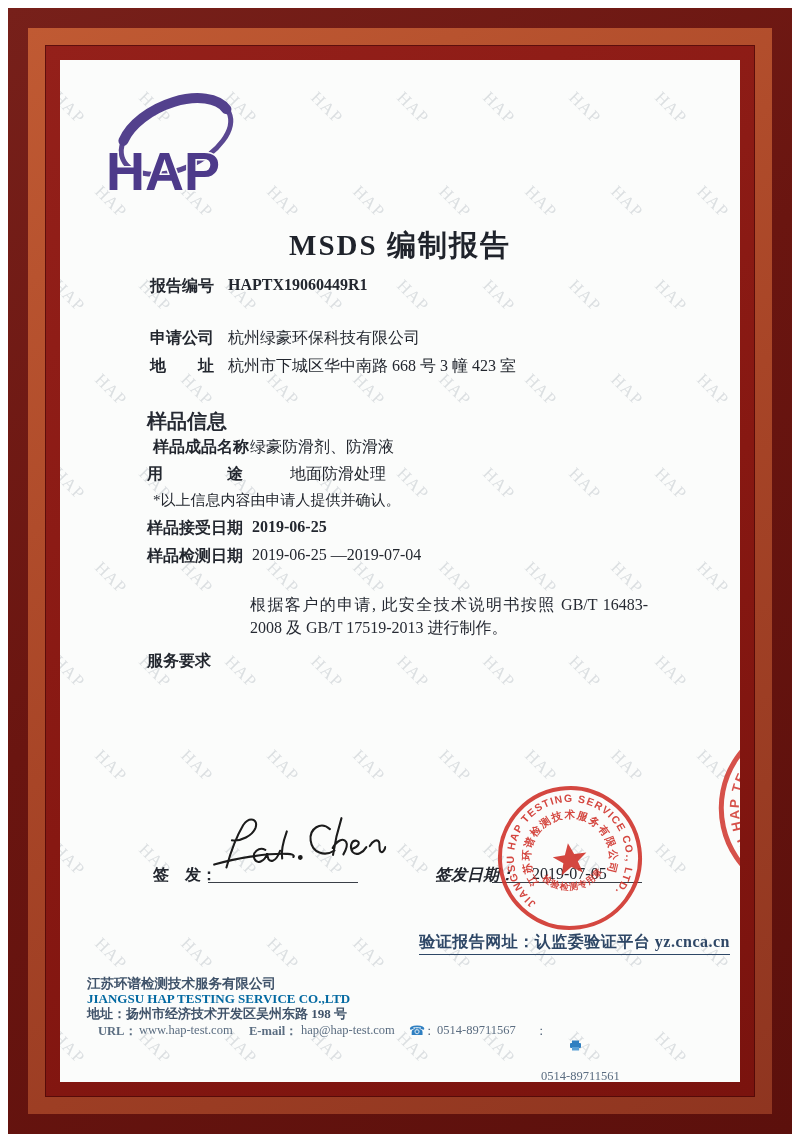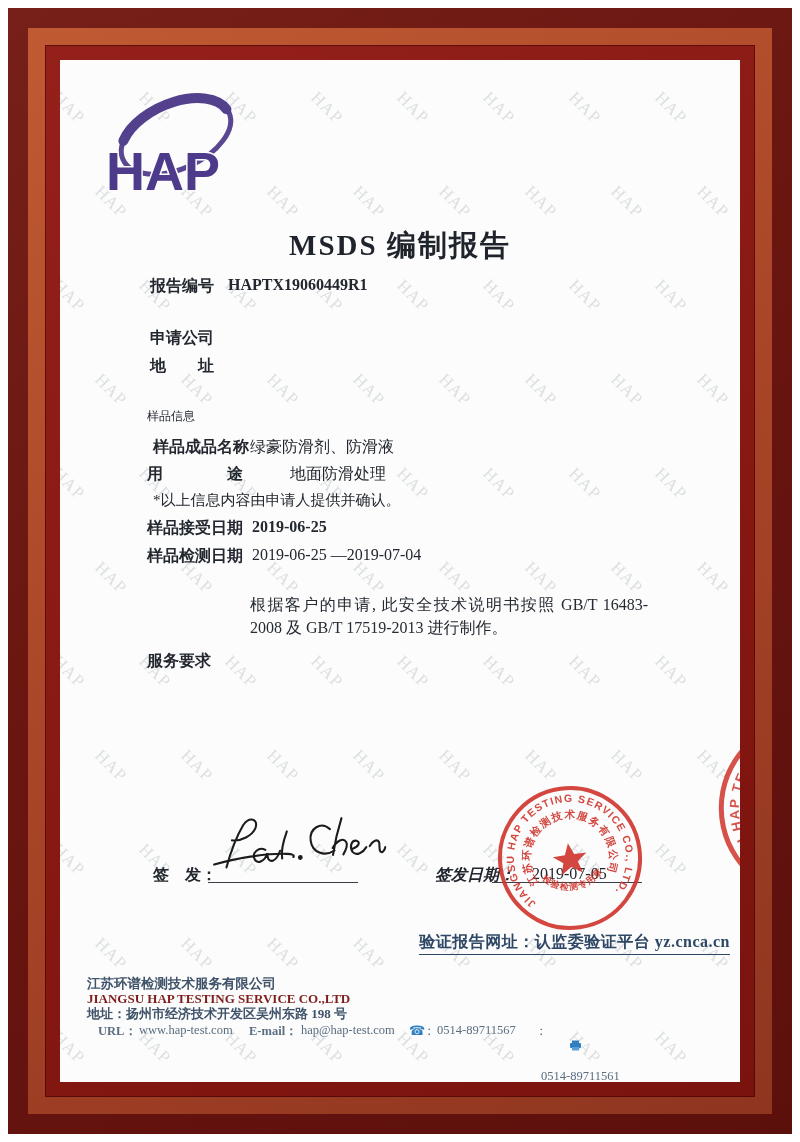--- a/index.html
+++ b/index.html
@@ -20,33 +20,33 @@
   .wm{position:absolute;transform:rotate(45deg);color:rgba(145,155,165,.30);
       font-size:17px;letter-spacing:1px;font-family:"Liberation Serif",serif;}
   
   .abs{position:absolute;}
   .logo{left:42px;top:26px;width:140px;height:126px;}
   .title{left:0;top:166px;width:100%;text-align:center;font-size:29px;font-weight:bold;
          letter-spacing:2px;color:#1f232b;}
   .row-label{font-weight:600;font-size:16px;color:#23272f;white-space:pre;}
   .row-value{font-size:16px;color:#23272f;white-space:pre;}
   .bold-serif{font-weight:bold;}
-  .section-title{font-weight:400;font-size:12px;}
+  .section-title{font-weight:700;font-size:20px;}
   .note{font-size:15px;color:#23272f;}
   .service-text{font-size:16px;line-height:23px;width:398px;text-align:justify;}
   .u-line{border-bottom:1.4px solid #3a3f47;height:0;}
   .sig-svg{left:136px;top:748px;width:190px;height:74px;transform:rotate(-3deg);}
   .stamp-main{left:435px;top:723px;width:150px;height:150px;transform:rotate(-8deg);opacity:.9;}
   .stamp-edge{left:655px;top:654px;width:188px;height:188px;transform:rotate(-34deg);opacity:.85;}
   .verify{right:10px;top:872px;font-size:16px;font-weight:bold;color:#2e4766;
           border-bottom:1.5px solid #2e4766;padding-bottom:1px;letter-spacing:.5px;}
   
   .footer{left:27px;top:916px;width:640px;font-family:"Liberation Serif","DejaVu Serif",serif;}
   .f-cn{font-size:13.5px;font-weight:bold;color:#40536a;line-height:15px;}
-  .f-en{font-size:13px;font-weight:bold;color:#7f1d1d;line-height:14px;margin-top:1px;}
+  .f-en{font-size:13px;font-weight:bold;color:#0369a1;line-height:14px;margin-top:1px;}
   .f-addr{font-size:13px;font-weight:bold;color:#40536a;line-height:14px;margin-top:1px;}
   .f-addr-en{font-size:12.5px;color:#6a7c90;line-height:14px;margin-top:1px;}
   .f-url{position:relative;height:16px;margin-top:2px;font-size:12.5px;color:#5b6d81;}
   .f-url span{position:absolute;white-space:pre;}
   .icon-blue{color:#2f7fc1;}
 </style>
 </head>
 <body>
 
 <div class="stage">
@@ -159,22 +159,24 @@
             </g>
             <text x="4" y="104" font-family="Liberation Sans, sans-serif" font-size="54" font-weight="800" letter-spacing="0" fill="#4d3a8a" stroke="#fbfcfb" stroke-width="3" paint-order="stroke">HAP</text>
           </svg>
 
           <div class="abs title">MSDS 编制报告</div>
 
           <div class="abs row-label" style="left:90px;top:216px;">报告编号</div>
           <div class="abs row-value bold-serif" style="left:168px;top:216px;">HAPTX19060449R1</div>
 
           <div class="abs row-label" style="left:90px;top:268px;">申请公司</div>
+          <div class="abs row-value" style="left:168px;top:268px;">杭州绿豪环保科技有限公司</div>
 
           <div class="abs row-label" style="left:90px;top:296px;">地　　址</div>
+          <div class="abs row-value" style="left:168px;top:296px;">杭州市下城区华中南路 668 号 3 幢 423 室</div>
 
           <div class="abs section-title" style="left:87px;top:348px;">样品信息</div>
 
           <div class="abs row-label" style="left:93px;top:377px;">样品成品名称</div>
           <div class="abs row-value" style="left:190px;top:377px;">绿豪防滑剂、防滑液</div>
 
           <div class="abs row-label" style="left:87px;top:404px;">用　　　　途</div>
           <div class="abs row-value" style="left:190px;top:404px;margin-left:40px;">地面防滑处理</div>
 
           <div class="abs note" style="left:93px;top:431px;">*以上信息内容由申请人提供并确认。</div>

